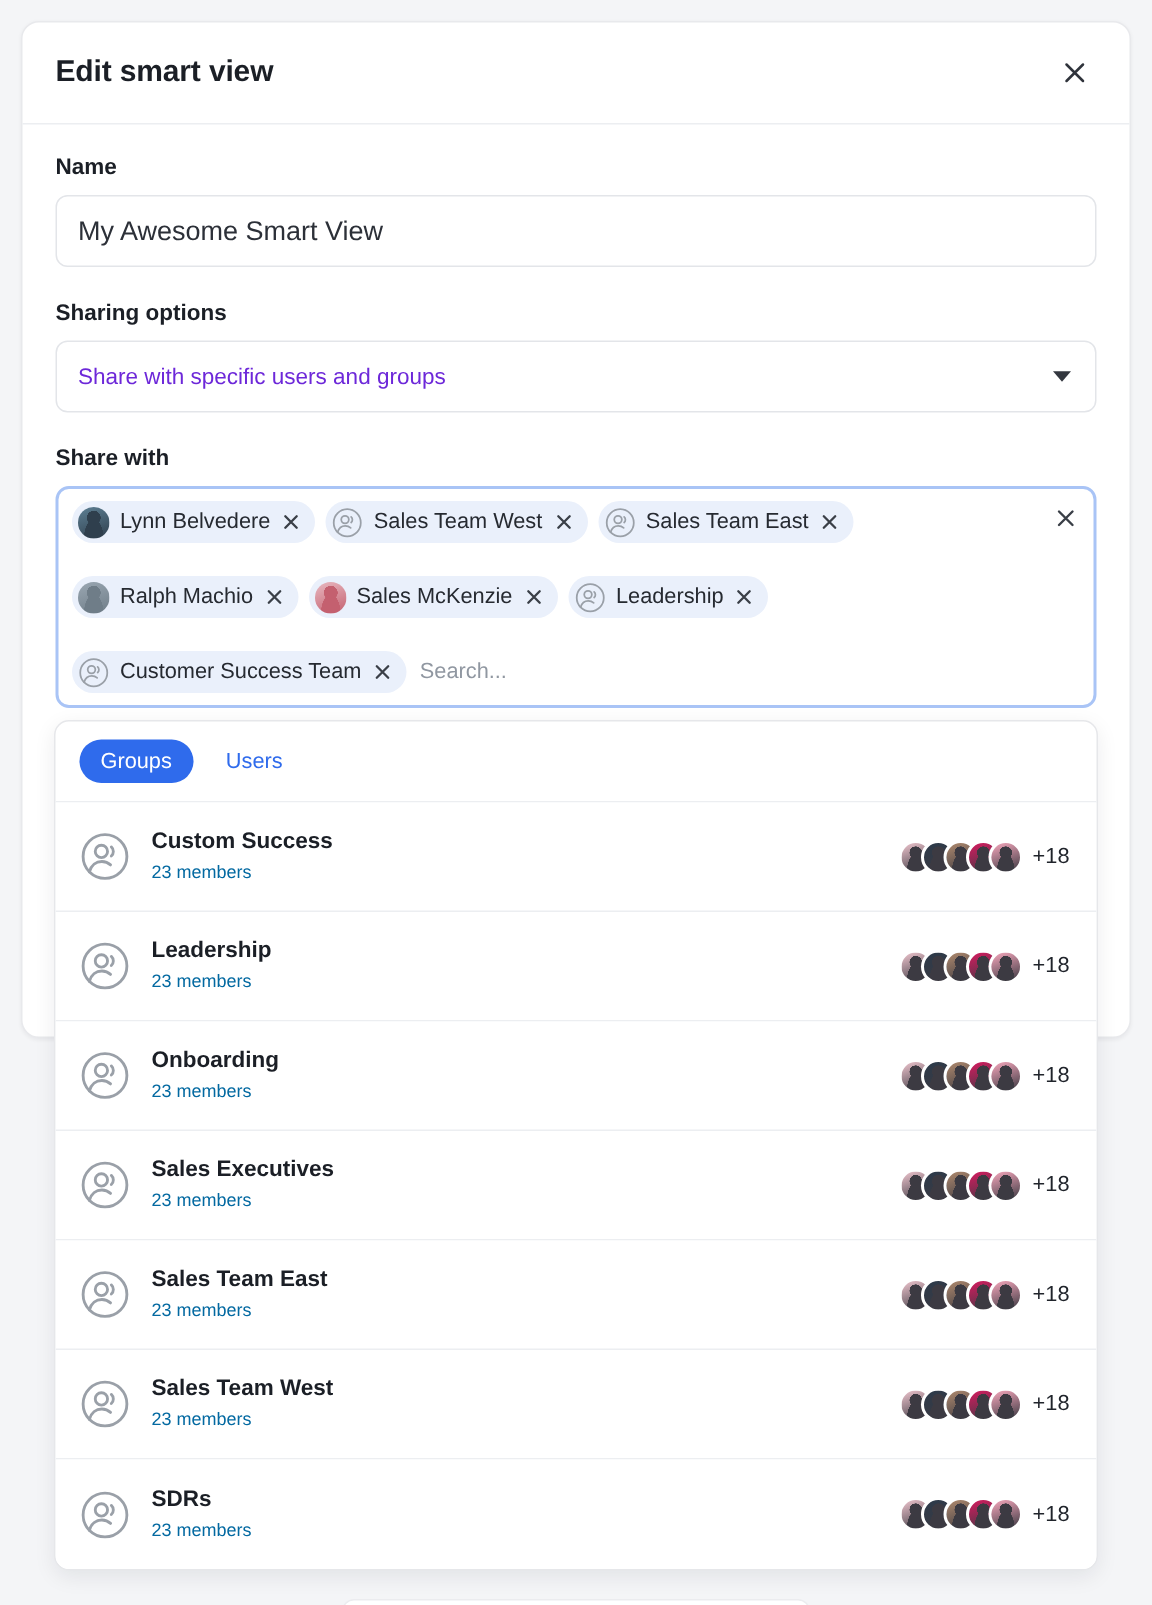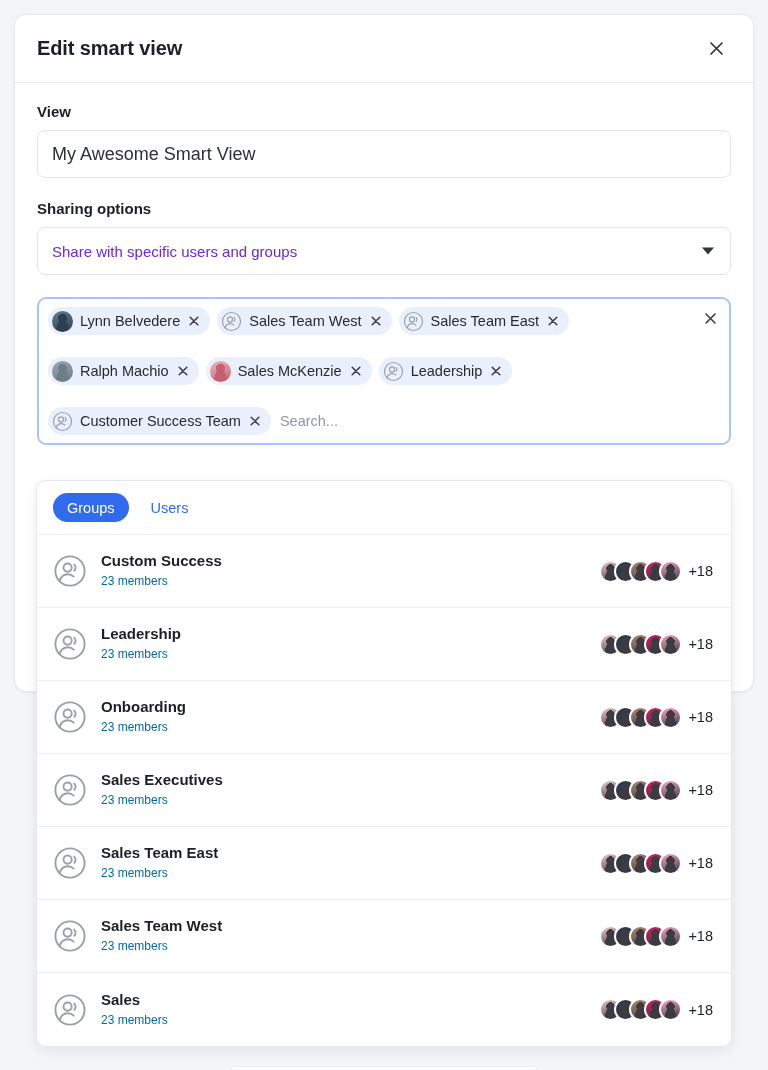--- a/index.html
+++ b/index.html
@@ -272,33 +272,34 @@
     <div class="dialog-title">Edit smart view</div>
     <div class="close-btn">
       <svg width="17" height="17" viewBox="0 0 17 17" fill="none" stroke="currentColor" stroke-width="1.7" stroke-linecap="round">
         <path d="M3 3 L14 14 M14 3 L3 14"></path>
       </svg>
     </div>
   </div>
 
   <div class="dialog-body">
 
-    <div class="field-label">View</div>
+    <div class="field-label">Name</div>
     <input class="text-input" type="text" value="My Awesome Smart View" style="">
 
     <div class="spacer-22"></div>
 
     <div class="field-label">Sharing options</div>
     <div class="select-box">
       <span class="select-value">Share with specific users and groups</span>
       <span class="caret"></span>
     </div>
 
     <div class="spacer-22"></div>
 
+    <div class="field-label">Share with</div>
 
     <div class="chips-field">
 
       <div class="chip">
           <span class="chip-avatar" style="background:radial-gradient(circle at 50% 34%, #2f3f4d 0 26%, transparent 27%),radial-gradient(ellipse at 50% 104%, #2f3f4d 0 44%, transparent 45%),linear-gradient(160deg,#5d7f93,#2f3f4d);"></span>
           <span class="chip-label">Lynn Belvedere</span>
           <span class="chip-x">
             <svg width="12" height="12" viewBox="0 0 12 12" fill="none" stroke="currentColor" stroke-width="1.55" stroke-linecap="round">
               <path d="M2.2 2.2 L9.8 9.8 M9.8 2.2 L2.2 9.8"></path>
             </svg>
@@ -550,21 +551,21 @@
       <div class="dd-row">
         <div class="row-icon">
           <svg width="34" height="34" viewBox="0 0 34 34" fill="none">
             <circle cx="17" cy="17" r="14.6" stroke="#9aa0a8" stroke-width="1.9"></circle>
             <circle cx="14.6" cy="13.6" r="4.1" stroke="#9aa0a8" stroke-width="1.9"></circle>
             <path d="M6.6 27.2c1.2-4.4 4.6-6.9 8.3-6.9 2.2 0 4.2.8 5.8 2.3" stroke="#9aa0a8" stroke-width="1.9" stroke-linecap="round"></path>
             <path d="M21.2 10.6a4.1 4.1 0 0 1 0 6.1" stroke="#9aa0a8" stroke-width="1.9" stroke-linecap="round"></path>
           </svg>
         </div>
         <div class="row-text">
-          <div class="row-name">Sales</div>
+          <div class="row-name">SDRs</div>
           <div class="row-sub">23 members</div>
         </div>
         <div class="row-right">
           <div class="avatar-stack">
             <span class="stack-av" style="background:radial-gradient(circle at 50% 34%, #3c3a42 0 26%, transparent 27%),radial-gradient(ellipse at 50% 104%, #3c3a42 0 44%, transparent 45%),linear-gradient(160deg,#f0c6cf,#3c3a42);"></span>
             <span class="stack-av" style="background:radial-gradient(circle at 50% 34%, #3c3a42 0 26%, transparent 27%),radial-gradient(ellipse at 50% 104%, #3c3a42 0 44%, transparent 45%),linear-gradient(160deg,#2c3a4a,#3c3a42);"></span>
             <span class="stack-av" style="background:radial-gradient(circle at 50% 34%, #3c3a42 0 26%, transparent 27%),radial-gradient(ellipse at 50% 104%, #3c3a42 0 44%, transparent 45%),linear-gradient(160deg,#b08a6e,#3c3a42);"></span>
             <span class="stack-av" style="background:radial-gradient(circle at 50% 34%, #3c3a42 0 26%, transparent 27%),radial-gradient(ellipse at 50% 104%, #3c3a42 0 44%, transparent 45%),linear-gradient(160deg,#d81b60,#3c3a42);"></span>
             <span class="stack-av" style="background:radial-gradient(circle at 50% 34%, #3c3a42 0 26%, transparent 27%),radial-gradient(ellipse at 50% 104%, #3c3a42 0 44%, transparent 45%),linear-gradient(160deg,#f7a8bd,#3c3a42);"></span>
           </div>

